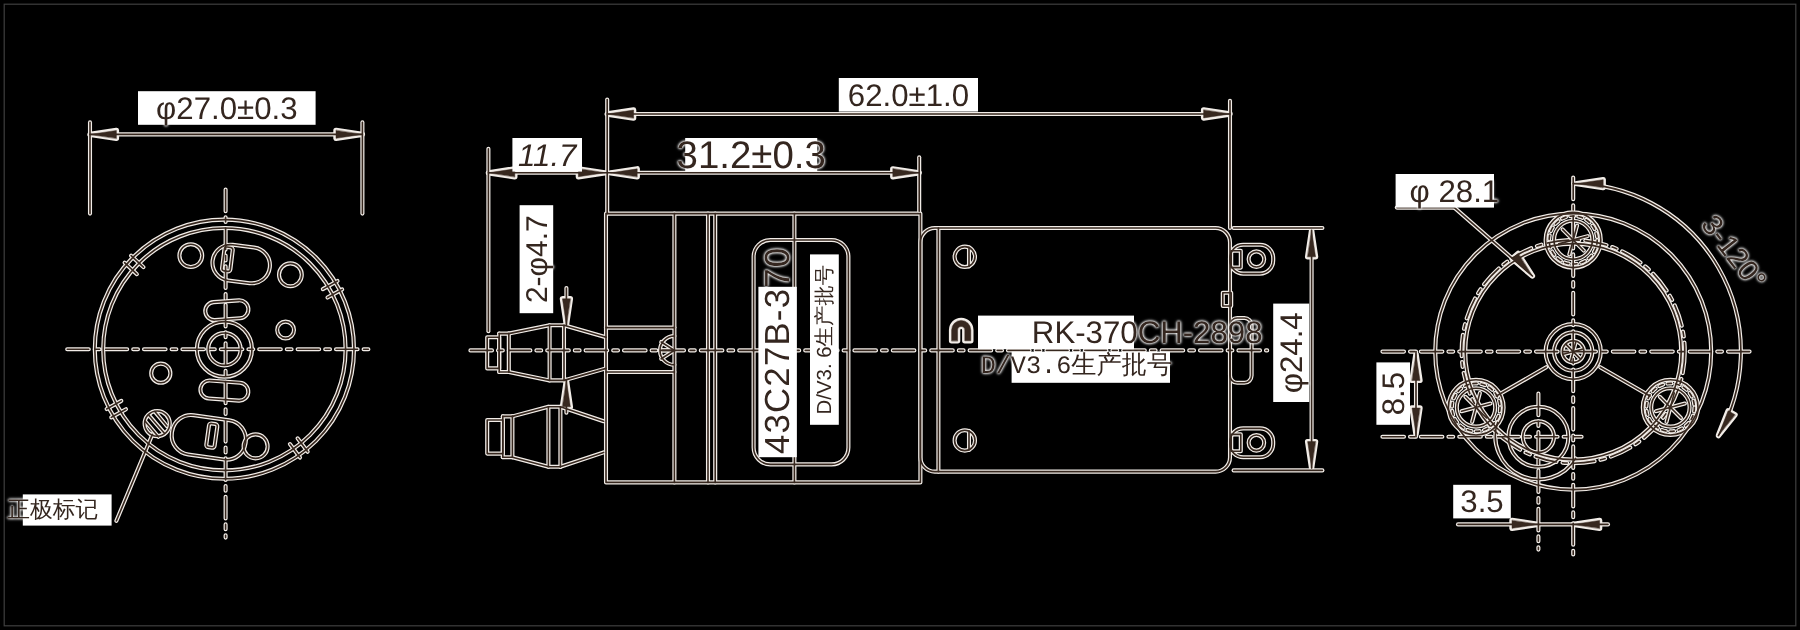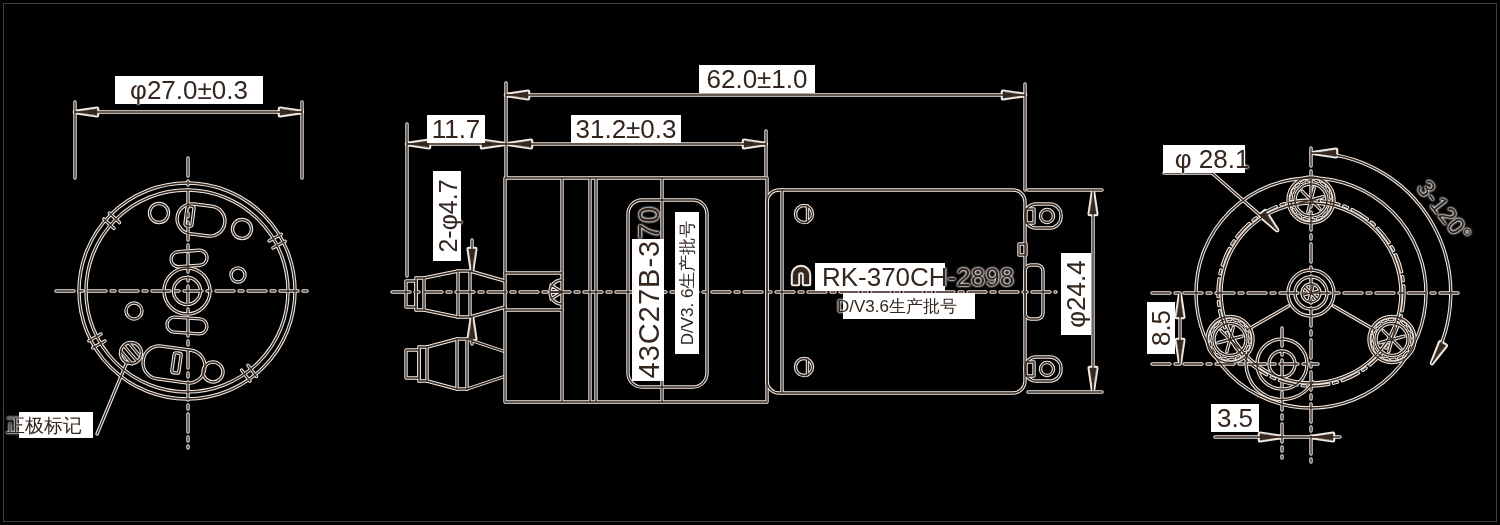--- a/index.html
+++ b/index.html
@@ -522,26 +522,26 @@
   <div class="chip" style="left:1161px;top:328px;width:28px;height:52px;"></div>
   <div class="chip" style="left:1235px;top:418px;width:48px;height:28px;"></div>
   <div class="chip" style="left:56px;top:425px;width:74px;height:26px;"></div>
   <div class="chip" style="left:880px;top:277px;width:130px;height:28px;"></div>
   <div class="chip" style="left:909px;top:306px;width:132px;height:26px;"></div>
   <div class="chip" style="left:648px;top:310px;width:32px;height:142px;"></div>
   <div class="chip" style="left:687px;top:283px;width:24px;height:142px;"></div>
 
   <div class="lb" style="left:189px;top:90px;font-size:26px;">φ27.0±0.3</div>
   <div class="lb" style="left:757px;top:79px;font-size:26px;">62.0±1.0</div>
-  <div class="lb" style="left:456px;top:129px;font-size:26px;">11.7</div>
-  <div class="lb" style="left:626px;top:129px;font-size:26px;">31.2±0.3</div>
+  <div class="lb" style="left:456px;top:129px;font-size:26px;font-style:italic;">11.7</div>
+  <div class="lb" style="left:626px;top:129px;font-size:32px;">31.2±0.3</div>
   <div class="lb r90" style="left:448px;top:216px;font-size:25px;">2-φ4.7</div>
   <div class="lb r90" style="left:1076px;top:294px;font-size:26px;">φ24.4</div>
   <div class="lb" style="left:1212px;top:159px;font-size:26px;">φ 28.1</div>
   <div class="lb r90" style="left:1161px;top:328px;font-size:26px;">8.5</div>
   <div class="lb" style="left:1235px;top:418px;font-size:26px;">3.5</div>
   <div class="lb r52" style="left:1444px;top:211px;font-size:24px;">3-120°</div>
   <div class="lb" style="left:44px;top:425px;font-size:19px;">正极标记</div>
-  <div class="lb" style="left:918px;top:277px;font-size:26px;">RK-370CH-2898</div>
-  <div class="lb" style="left:897px;top:306px;font-size:17px;">D/V3.6生产批号</div>
+  <div class="lb" style="left:956px;top:277px;font-size:26px;">RK-370CH-2898</div>
+  <div class="lb" style="left:897px;top:306px;font-size:21px;font-family:Liberation Mono, monospace;">D/V3.6生产批号</div>
   <div class="lb r90" style="left:649px;top:292px;font-size:29px;letter-spacing:1px;">43C27B-370</div>
   <div class="lb r90" style="left:687px;top:283px;font-size:17px;">D/V3. 6生产批号</div>
 </div>
 
 </body></html>

